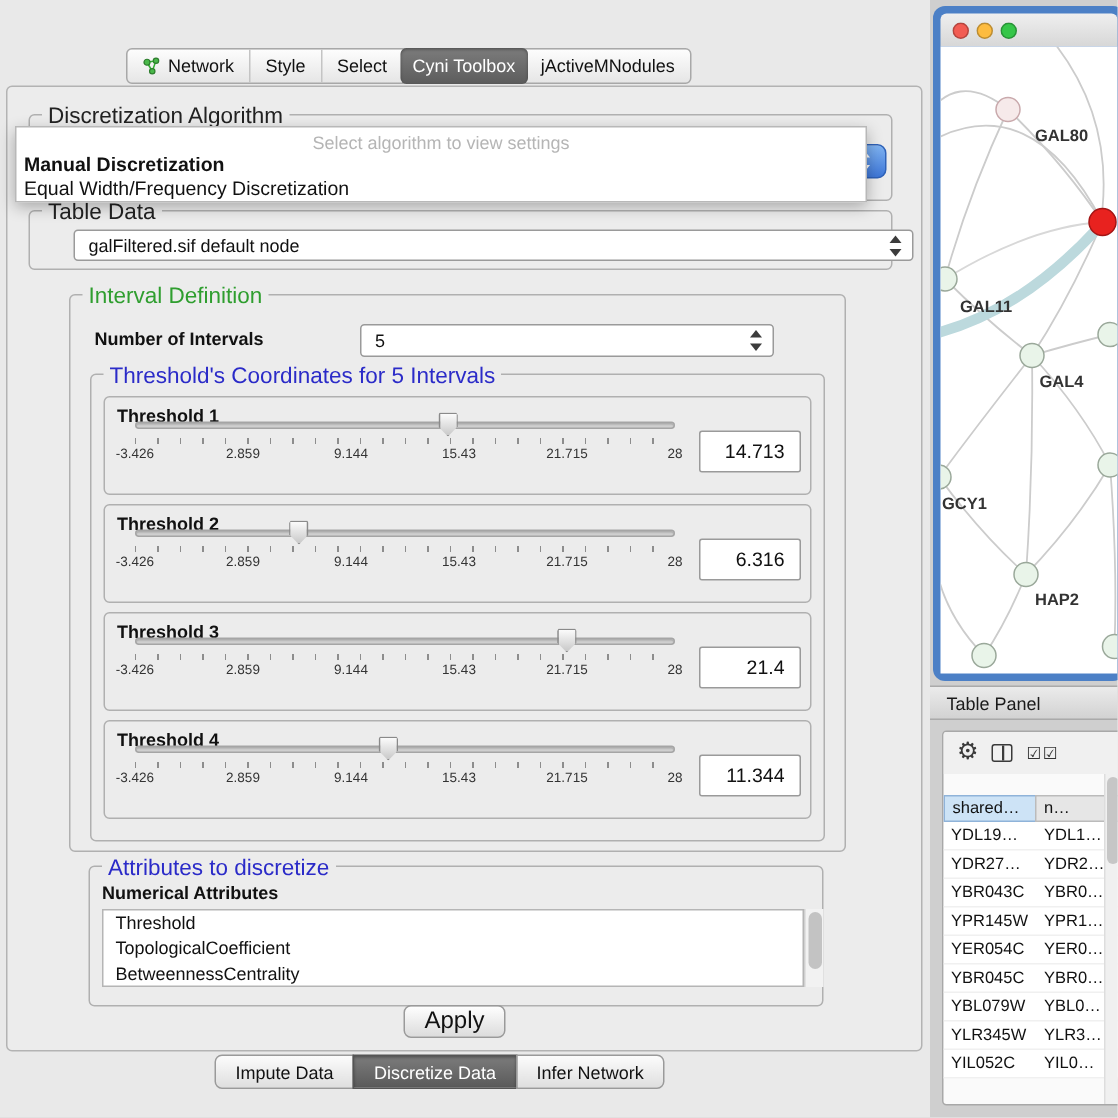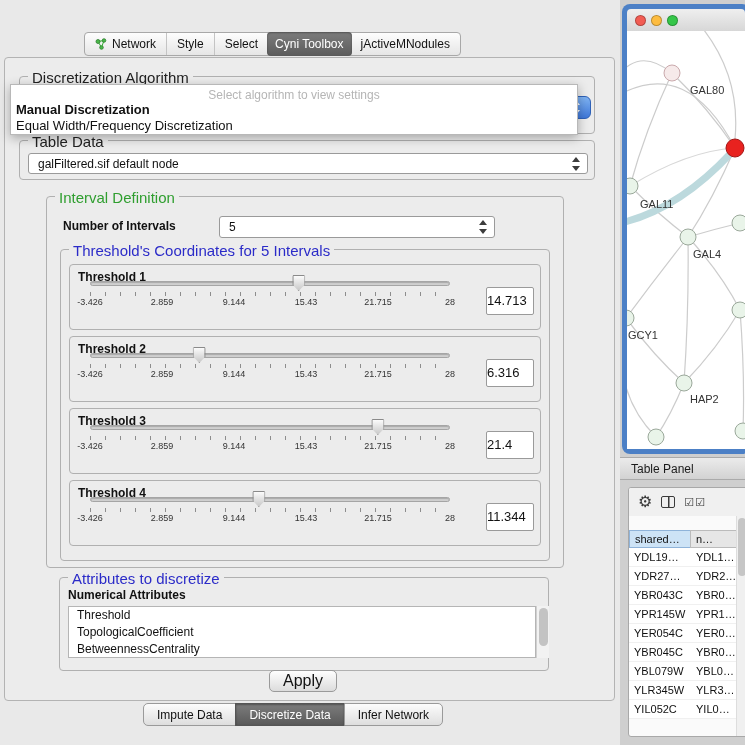--- a/index.html
+++ b/index.html
@@ -30,42 +30,42 @@
   .gtitle.green { color:#2f9e2f; }
   .gtitle.blue  { color:#2b2bc8; }
 
   .g-alg { left:14px; top:18px; width:576px; height:58px; }
   .blue-spin { position:absolute; left:556px; top:38px; width:30px; height:23px; border-radius:6px; background:linear-gradient(#7fb3f2,#3e77d8); border:1px solid #2f62b8; }
   .blue-spin i { position:absolute; left:50%; transform:translateX(-50%); width:0; height:0; border-left:4px solid transparent; border-right:4px solid transparent; }
   .blue-spin i.up { top:3px; border-bottom:5px solid #fff; }
   .blue-spin i.dn { bottom:3px; border-top:5px solid #fff; }
 
   .g-tabledata { left:14px; top:82px; width:576px; height:40px; }
-  .combo { position:absolute; background:#fff; border:1px solid #9a9a9a; border-radius:3px; font-size:12px; color:#111; display:flex; align-items:center; padding-left:9px; }
+  .combo { position:absolute; background:#fff; border:1px solid #9a9a9a; border-radius:3px; font-size:12px; color:#111; display:flex; align-items:center; padding-left:9px;margin-left:21px; }
   .combo .spin { position:absolute; right:6px; top:50%; transform:translateY(-50%); width:9px; height:14px; }
   .spin::before,.spin::after { content:""; position:absolute; left:0; border-left:4.5px solid transparent; border-right:4.5px solid transparent; }
   .spin::before { top:0; border-bottom:5px solid #3c3c3c; }
   .spin::after  { bottom:0; border-top:5px solid #3c3c3c; }
   .td-combo { left:8px; top:12px; width:560px; height:21px; }
 
   .g-interval { left:41px; top:138px; width:518px; height:372px; }
   .numint-label { position:absolute; left:16px; top:22px; font-size:12px; font-weight:bold; color:#111; }
   .numint-combo { left:172px; top:19px; width:276px; height:22px; }
 
   .g-thresholds { left:13px; top:52px; width:490px; height:312px; }
 
   .thr-panel { position:absolute; left:8px; width:472px; height:66px; border:1px solid #b0b0b0; border-radius:4px; }
   .thr-label { position:absolute; left:8px; top:5px; font-size:12px; font-weight:bold; color:#111; }
   .slider { position:absolute; left:14px; top:8px; width:372px; height:38px; }
   .track { position:absolute; left:6px; right:6px; top:8px; height:5px; background:#cfcfcf; border:1px solid #a5a5a5; border-radius:3px; box-shadow:inset 0 1px 1px rgba(0,0,0,.18); }
   .thumb { position:absolute; top:2px; width:13px; height:16px; transform:translateX(-50%); background:linear-gradient(#fbfbfb,#c9c9c9); border:1px solid #8a8a8a; clip-path:polygon(8% 0,92% 0,100% 10%,100% 58%,50% 100%,0 58%,0 10%); }
   .ticks { position:absolute; left:6px; right:6px; top:19px; height:4px; background:repeating-linear-gradient(to right,#8d8d8d 0,#8d8d8d 1px,transparent 1px,transparent 15px); }
   .scale { position:absolute; left:6px; right:6px; top:24px; height:12px; font-size:9px; color:#333; }
   .scale span { position:absolute; transform:translateX(-50%); white-space:nowrap; }
-  .value-box { position:absolute; right:6px; top:22px; width:48px; height:28px; background:#fff; border:1px solid #9a9a9a; border-radius:2px; font-size:13px; color:#111; text-align:right; line-height:26px; padding-right:21px; }
+  .value-box { position:absolute; right:6px; top:22px; width:68px; height:28px; background:#fff; border:1px solid #9a9a9a; border-radius:2px; font-size:13px; color:#111; text-align:right; line-height:26px; padding-right:10px; }
 
   .g-attrs { left:54px; top:519px; width:490px; height:94px; }
   .attrs-heading { position:absolute; left:8px; top:10px; font-size:12px; font-weight:bold; color:#111; }
   .attr-list { position:absolute; left:8px; top:28px; width:468px; height:52px; background:#fff; border:1px solid #b5b5b5; overflow:hidden; }
   .attr-item { font-size:12px; color:#111; line-height:17px; padding:0 8px; white-space:nowrap; }
   .attr-scroll { position:absolute; right:0; top:0; bottom:0; width:13px; background:#f2f2f2; border-left:1px solid #d0d0d0; }
   .attr-scroll .sthumb { position:absolute; left:2px; top:2px; width:9px; height:38px; background:#c3c3c3; border-radius:5px; }
 
   .apply-btn { position:absolute; left:264px; top:612px; width:68px; height:22px; background:linear-gradient(#fefefe,#dcdcdc); border:1px solid #9a9a9a; border-radius:5px; font-size:16px; color:#111; display:flex; align-items:center; justify-content:center; }
 
@@ -79,21 +79,21 @@
   .alg-popup { position:absolute; left:10px; top:84px; width:568px; height:51px; background:#fff; border:1px solid #b8b8b8; box-shadow:0 3px 10px rgba(0,0,0,.30); z-index:40; }
   .alg-popup .placeholder { position:absolute; left:0; right:0; top:3px; text-align:center; font-size:12px; color:#b5b5b5; }
   .alg-popup .opt { position:absolute; left:5px; font-size:13px; color:#111; white-space:nowrap; }
   .alg-popup .opt.o1 { top:17px; font-weight:bold; }
   .alg-popup .opt.o2 { top:33px; }
 
   
   .network-window { position:absolute; left:622px; top:4px; width:128px; height:450px; background:#4c80c6; border-radius:8px; padding:5px; }
   .nw-titlebar { height:22px; background:linear-gradient(#efefef,#d7d7d7); border-radius:4px 4px 0 0; display:flex; align-items:center; gap:5px; padding-left:8px; }
   .light { width:11px; height:11px; border-radius:50%; border:1px solid rgba(0,0,0,.25); }
-  .nw-canvas { height:418px; background:#fff; overflow:hidden; }
+  .nw-canvas { height:418px; background:#fff; overflow:hidden;font-weight:bold; }
   .nlabel { font-family:"Liberation Sans",sans-serif; font-size:11px; fill:#333; }
 
   
   .table-panel-header { position:absolute; left:620px; top:457px; width:125px; height:23px; background:linear-gradient(#ebebeb,#d2d2d2); border-top:1px solid #aaa; border-bottom:1px solid #aaa; display:flex; align-items:center; padding-left:11px; font-size:12px; color:#1a1a1a; }
   .table-window { position:absolute; left:628px; top:487px; width:120px; height:250px; background:#fafafa; border:1px solid #a8a8a8; border-radius:3px; overflow:hidden; }
   .tp-toolbar { height:28px; display:flex; align-items:center; gap:9px; padding:0 9px; background:#f0f0f0; }
   .gear-glyph { font-size:16px; color:#3a3a3a; line-height:1; }
   .cols-icon { width:14px; height:12px; border:1.5px solid #3a3a3a; border-radius:2px; background:linear-gradient(#3a3a3a,#3a3a3a) center/1.5px 100% no-repeat; }
   .chk-pair { font-size:11px; color:#333; letter-spacing:1px; }
   .tp-spacer { height:14px; }

